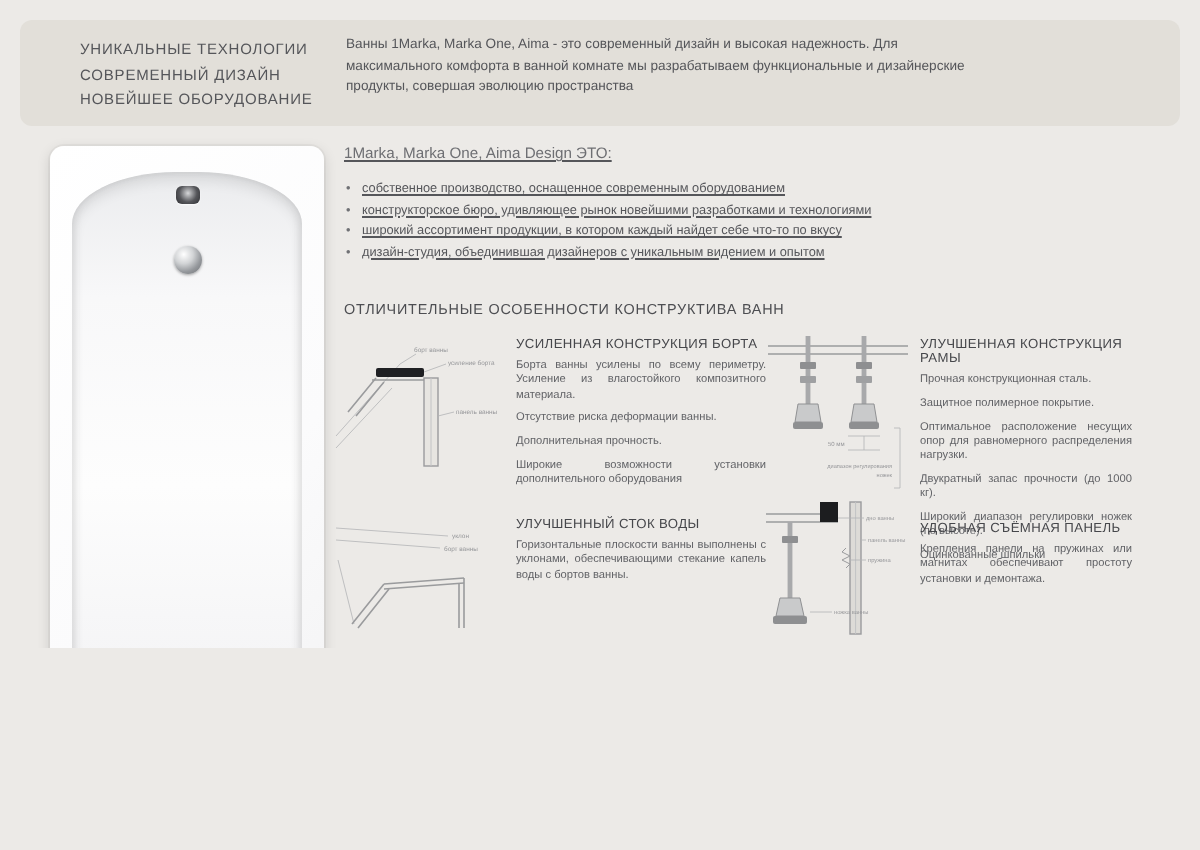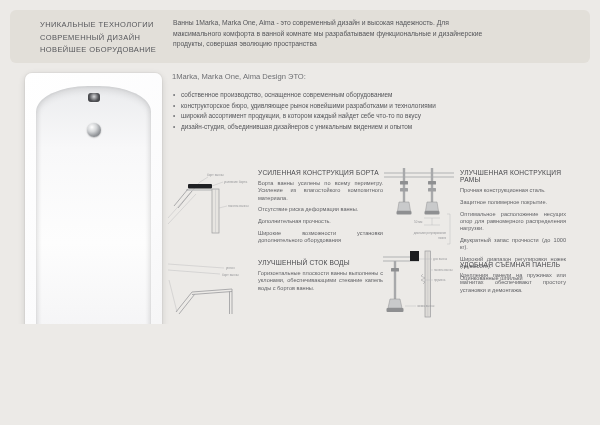--- a/index.html
+++ b/index.html
@@ -16,21 +16,21 @@
        background:linear-gradient(180deg,#ebecee 0%,#f8f8f9 22%,#fdfdfd 55%,#f1f1f3 100%);
        border-radius:52px 52px 30px 30px / 26px 26px 24px 24px;
        box-shadow:inset 0 4px 7px rgba(0,0,0,.09),inset 0 -3px 6px rgba(0,0,0,.06),inset 2px 0 4px rgba(0,0,0,.04),inset -2px 0 4px rgba(0,0,0,.04);}
   .basin::after{content:'';position:absolute;left:16%;right:16%;bottom:24px;height:18px;border-radius:50%;
        background:radial-gradient(ellipse at center,rgba(255,255,255,.95),rgba(255,255,255,0) 70%);}
   .overflow-hole{position:absolute;left:calc(50% - 6px);top:20px;width:12px;height:9px;border-radius:3px;
        background:radial-gradient(circle at 50% 40%,#d6d7d9 0%,#55565a 55%,#2f3033 100%);box-shadow:0 .5px 1px rgba(255,255,255,.8);}
   .drain{position:absolute;left:calc(50% - 7px);top:50px;width:14px;height:14px;border-radius:50%;
        background:radial-gradient(circle at 35% 30%,#ffffff 0%,#d2d4d6 35%,#95989c 65%,#6b6e72 100%);box-shadow:0 .5px 1.5px rgba(0,0,0,.35);}
   
-  .brand{position:absolute;left:172px;top:72px;width:315px;}
+  .brand{position:absolute;left:172px;top:72px;width:315px;text-decoration:underline;}
   .brand-title{font-size:7.6px;color:#6e6f73;margin-bottom:9px;}
   .bullets{list-style:none;margin:0;padding:0;font-size:6.4px;line-height:10.5px;color:#55565a;}
   .bullets li{position:relative;padding-left:9px;}
   .bullets li::before{content:'•';position:absolute;left:1px;color:#707175;}
   
   .section-title{position:absolute;left:172px;top:150px;font-size:7.2px;letter-spacing:.4px;color:#4d4e52;}
   
   .feat{position:absolute;}
   .feat-title{font-size:6.6px;letter-spacing:.2px;color:#46474b;margin:0 0 4px;}
   .feat p{margin:0 0 4.5px;font-size:5.6px;line-height:7.3px;color:#626367;text-align:justify;}
@@ -60,20 +60,21 @@
   <div class="brand">
     <div class="brand-title">1Marka, Marka One, Aima Design ЭТО:</div>
     <ul class="bullets">
       <li>собственное производство, оснащенное современным оборудованием</li>
       <li>конструкторское бюро,  удивляющее рынок новейшими разработками и технологиями</li>
       <li>широкий ассортимент продукции, в котором каждый найдет себе что-то по вкусу</li>
       <li>дизайн-студия, объединившая дизайнеров с уникальным видением и опытом</li>
     </ul>
   </div>
 
+  <div class="section-title">ОТЛИЧИТЕЛЬНЫЕ ОСОБЕННОСТИ КОНСТРУКТИВА ВАНН</div>
 
   <svg class="diag" style="left:166px;top:168px;width:86px;height:72px;" viewBox="0 0 86 72">
     <line x1="2" y1="50" x2="34" y2="14" stroke="#b3b4b6" stroke-width="0.4"></line>
     <line x1="2" y1="56" x2="30" y2="26" stroke="#b3b4b6" stroke-width="0.4"></line>
     <path d="M22,21 L8,38 M26,23 L12,40" stroke="#9a9b9d" stroke-width="0.8" fill="none"></path>
     <rect x="22" y="16" width="24" height="4.5" rx="1" fill="#1f2023"></rect>
     <line x1="20" y1="22" x2="48" y2="22" stroke="#9a9b9d" stroke-width="0.7"></line>
     <rect x="46" y="21" width="7" height="44" fill="#e7e5e1" stroke="#9a9b9d" stroke-width="0.7"></rect>
     <line x1="49.5" y1="21" x2="49.5" y2="65" stroke="#c2c3c5" stroke-width="0.5"></line>
     <line x1="34" y1="14" x2="42" y2="9" stroke="#b3b4b6" stroke-width="0.4"></line>

